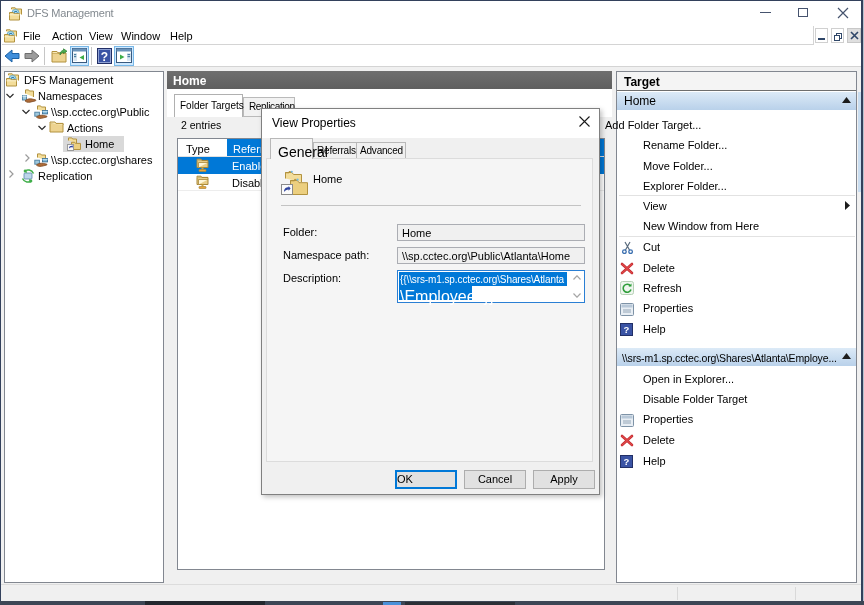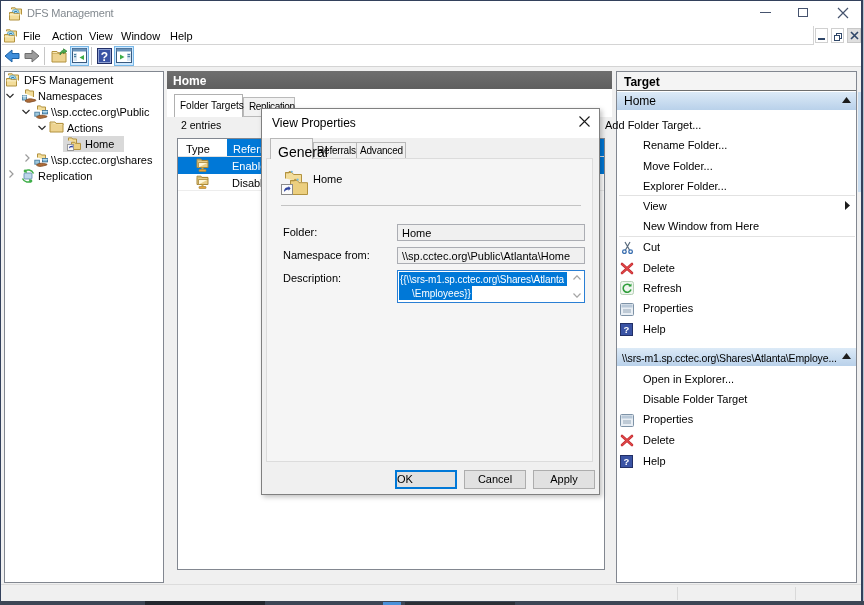--- a/index.html
+++ b/index.html
@@ -306,29 +306,29 @@
 <circle cx="17.6" cy="10.7" r="1.1" fill="#74b9e0"></circle>
 <rect x="1.5" y="15.5" width="11" height="10" fill="#fbfbfb" stroke="#8a8a8a" stroke-width="1"></rect>
 <path d="M4 23 C4 19.5 6 18.3 8.6 18.3 L8.6 17 L10.6 19.4 L8.6 21.8 L8.6 20.4 C6.6 20.4 5.2 21.2 4 23 Z" fill="#30449e"></path>
 </svg></div>
 <div class="abs t11" style="left:313px;top:173px">Home</div>
 <div class="abs" style="left:281px;top:205px;width:300px;height:1px;background:#c3c3c3"></div>
 
 <div class="abs t11" style="left:283px;top:226px">Folder:</div>
 <div class="abs" style="left:397px;top:224px;width:188px;height:17px;background:#f0f0f0;border:1px solid #abadb3"></div>
 <div class="abs t11" style="left:402px;top:227px">Home</div>
-<div class="abs t11" style="left:283px;top:249px">Namespace from:</div>
+<div class="abs t11" style="left:283px;top:249px">Namespace path:</div>
 <div class="abs" style="left:397px;top:247px;width:188px;height:17px;background:#f0f0f0;border:1px solid #abadb3"></div>
 <div class="abs t11" style="left:402px;top:250px">\\sp.cctec.org\Public\Atlanta\Home</div>
 <div class="abs t11" style="left:283px;top:272px">Description:</div>
 <div class="abs" style="left:397px;top:270px;width:188px;height:33px;background:#fff;border:1px solid #2a7fd4"></div>
 <div class="abs" style="left:399px;top:272px;width:168px;height:14px;background:#0078d7"></div>
 <div class="abs" style="left:400px;top:274px;font-size:10px;letter-spacing:-0.1px;color:#fff">{{\\srs-m1.sp.cctec.org\Shares\Atlanta</div>
 <div class="abs" style="left:399px;top:286px;width:73px;height:14px;background:#0078d7"></div>
-<div class="abs" style="left:412px;top:288px;font-size:10px;color:#fff">\Employees}}</div>
+<div class="abs" style="left:400px;top:288px;font-size:16px;color:#fff">\Employees}}</div>
 <svg class="abs" style="left:573px;top:275px" width="8" height="5" viewBox="0 0 8 5">
       <path d="M0.5 4.5 L4 0.8 L7.5 4.5" stroke="#a6a6a6" stroke-width="1.2" fill="none"></path>
     </svg>
 <svg class="abs" style="left:573px;top:293px" width="8" height="5" viewBox="0 0 8 5">
       <path d="M0.5 0.5 L4 4.2 L7.5 0.5" stroke="#a6a6a6" stroke-width="1.2" fill="none"></path>
     </svg>
 
 <div class="abs" style="left:395px;top:470px;width:62px;height:19px;background:#e1e1e1;border:2px solid #0078d7;text-align:left;font-size:11px;line-height:15px">OK</div>
 <div class="abs" style="left:464px;top:470px;width:62px;height:19px;background:#e1e1e1;border:1px solid #adadad;text-align:center;font-size:11px;line-height:17px">Cancel</div>
 <div class="abs" style="left:533px;top:470px;width:62px;height:19px;background:#e1e1e1;border:1px solid #adadad;text-align:center;font-size:11px;line-height:17px">Apply</div>

